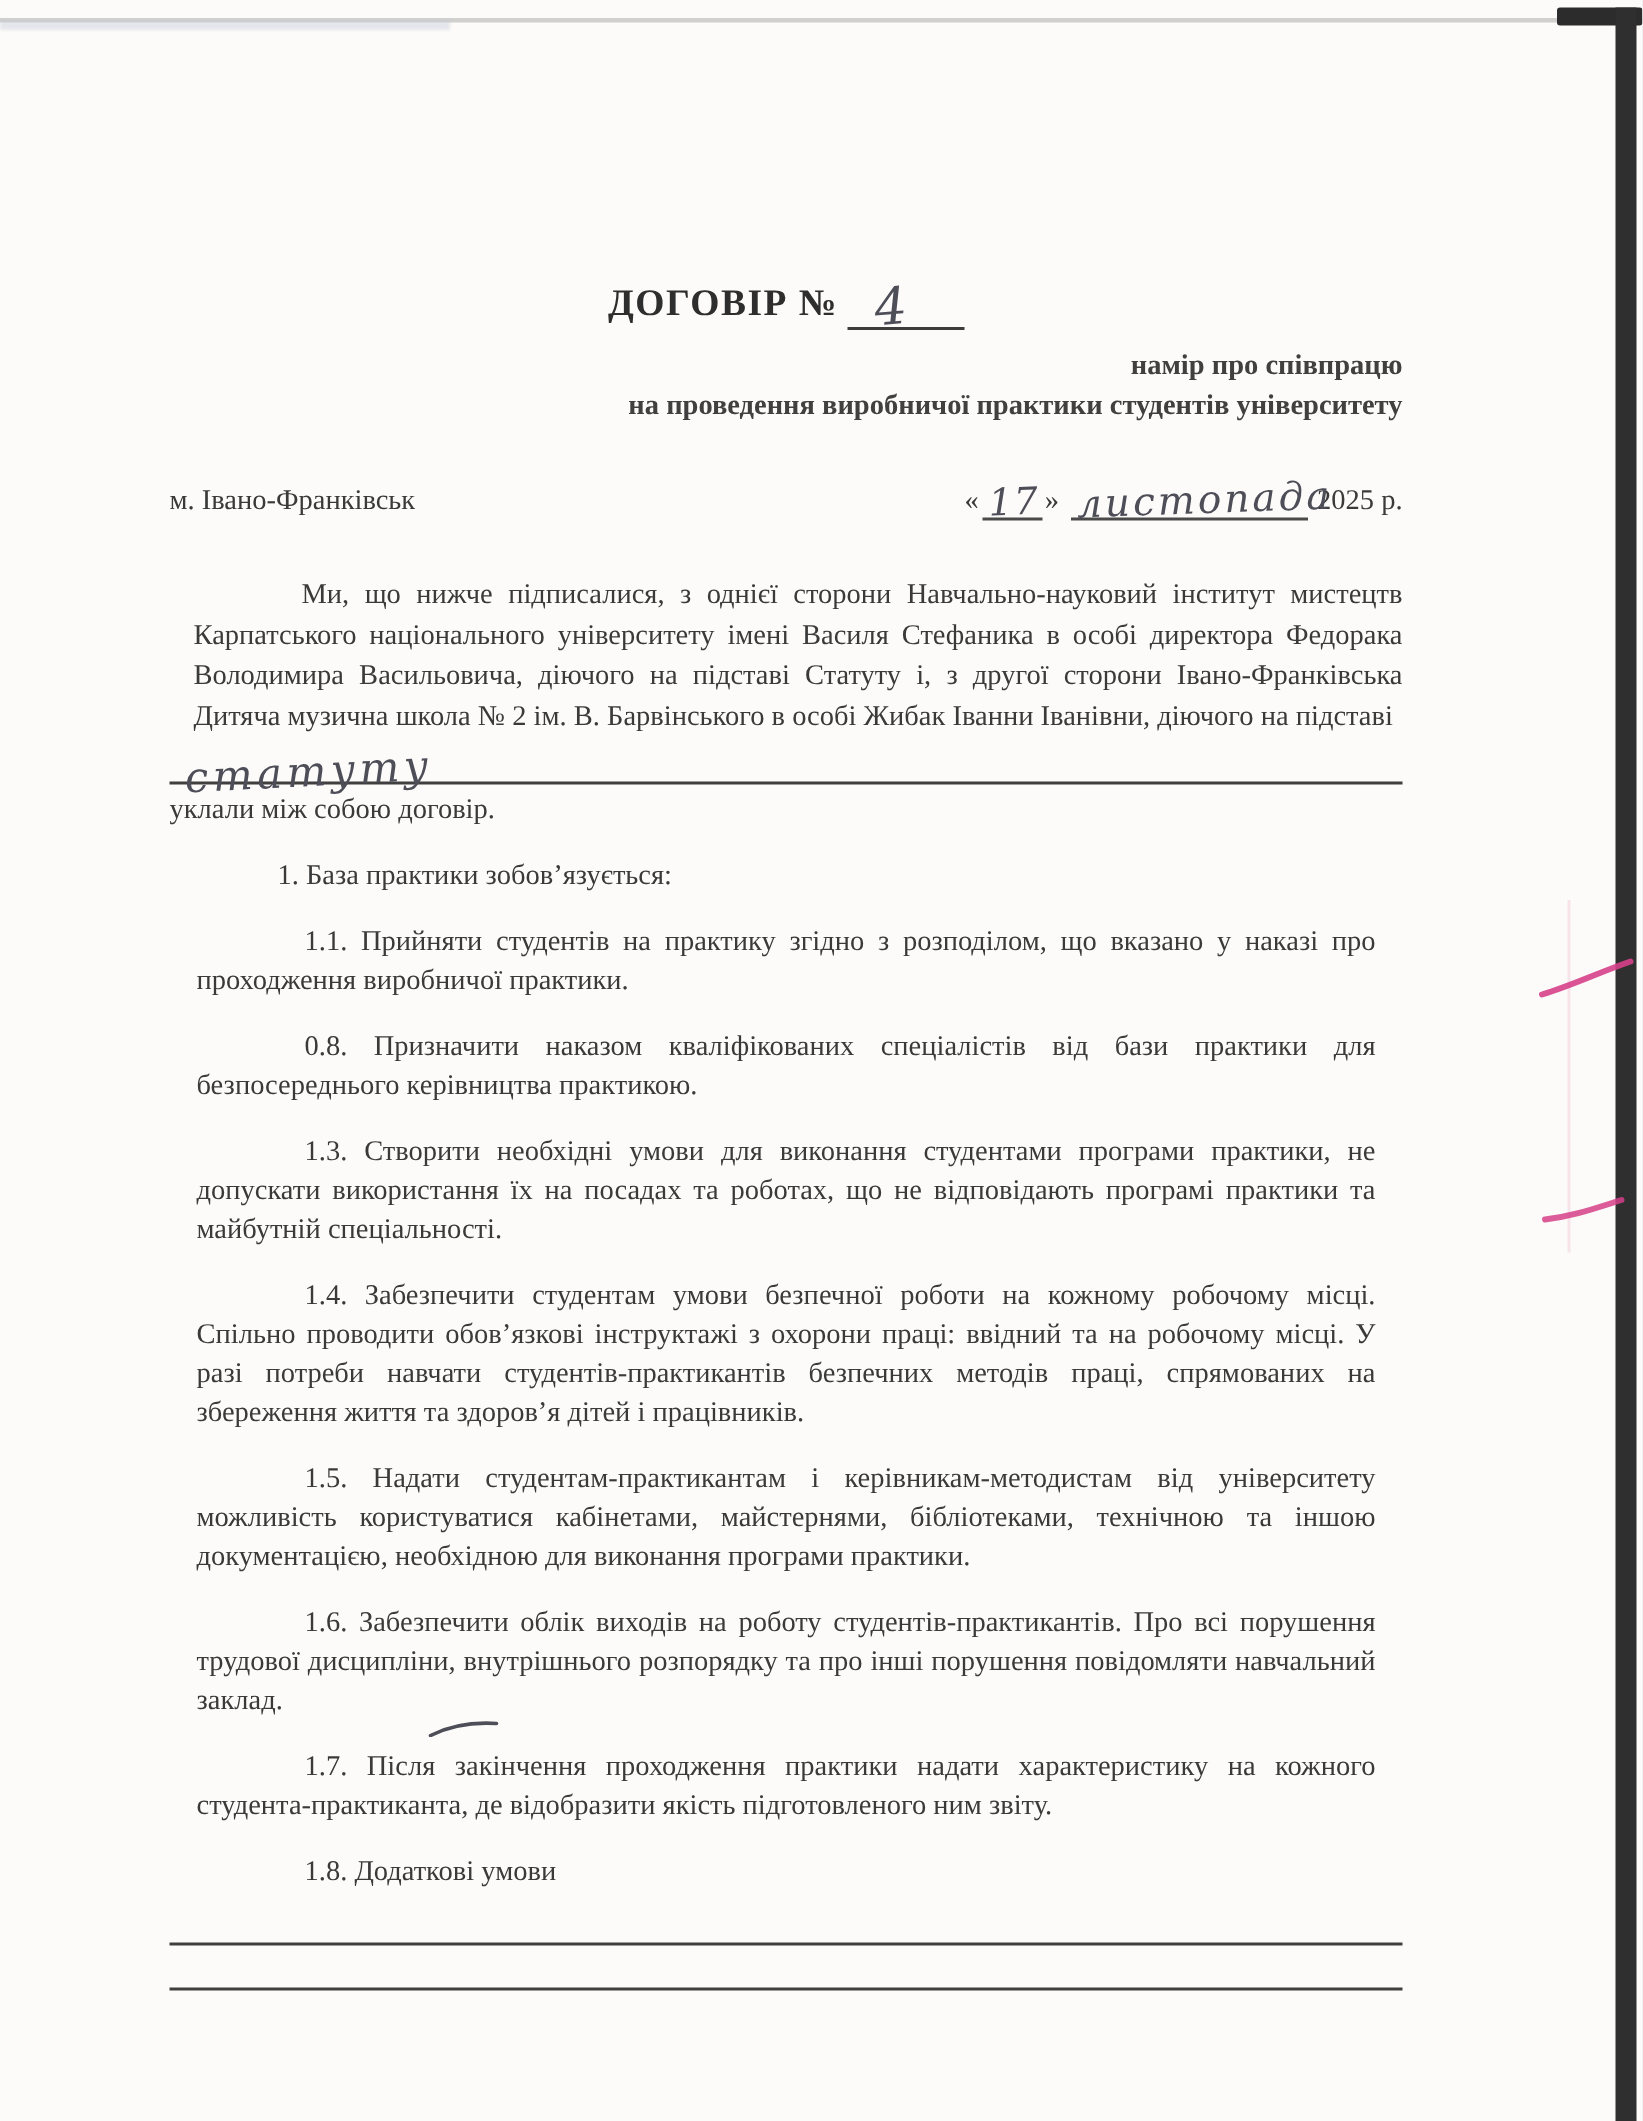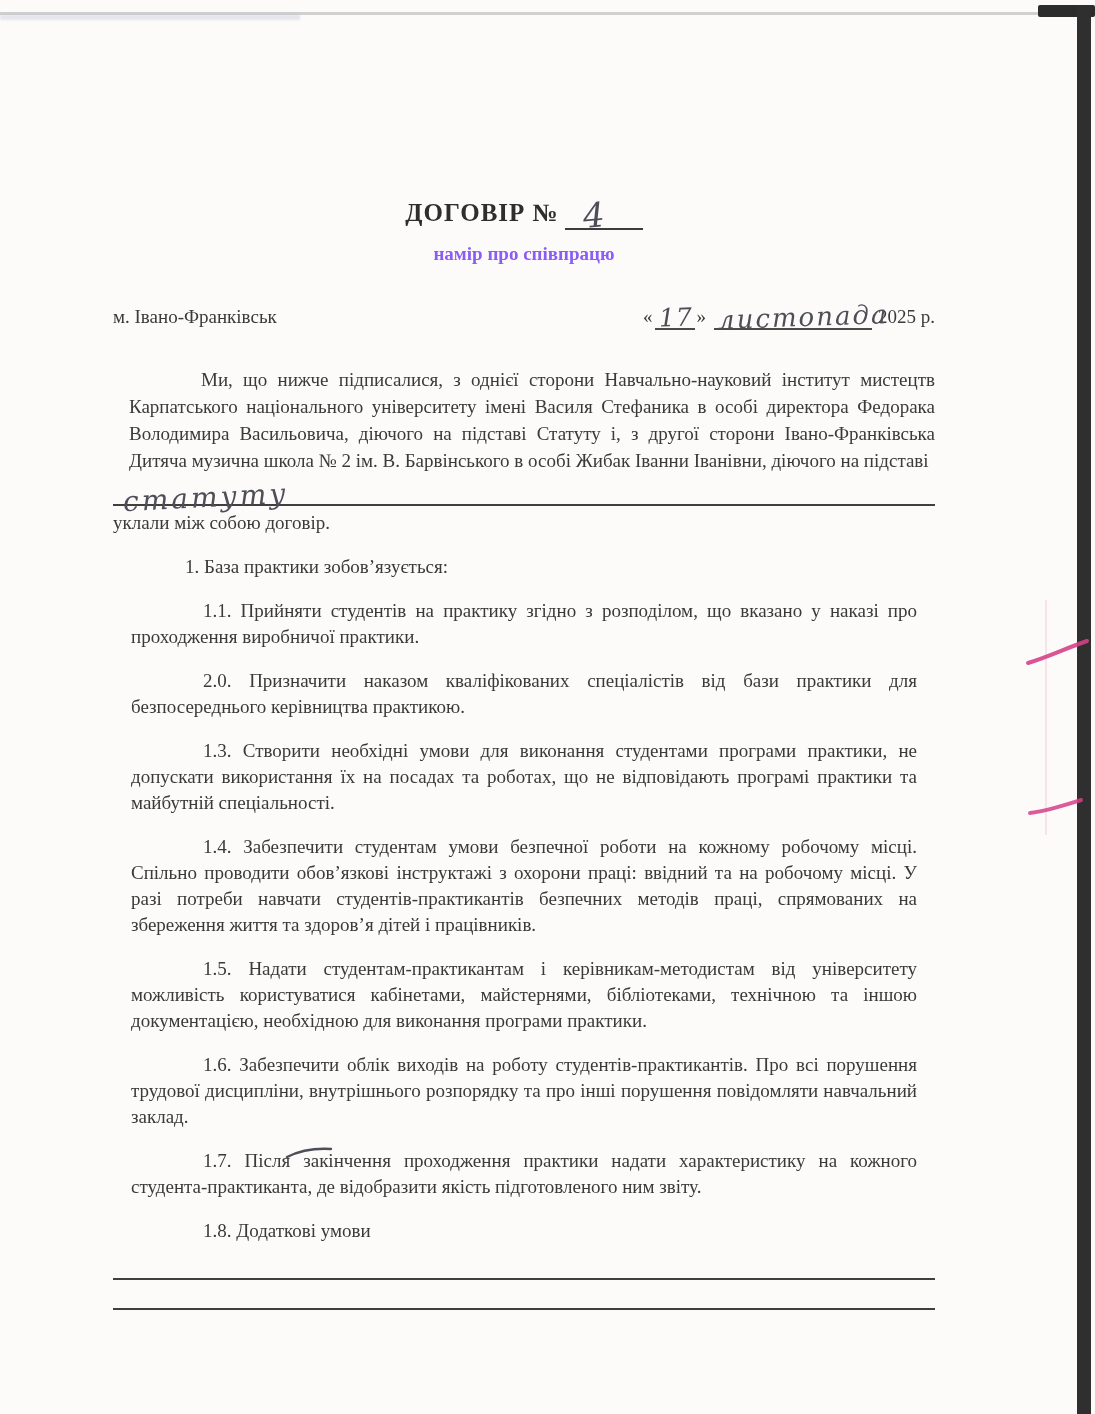--- a/index.html
+++ b/index.html
@@ -5,21 +5,21 @@
   html,body{margin:0;padding:0;background:#e8e8e8;}
   .page{
     position:relative;
     width:1095px;height:1414px;
     background:#fcfbf9;
     overflow:hidden;
     font-family:"Liberation Serif", serif;
     color:#3a3a3a;
   }
   .content{
-    position:absolute;left:113px;top:10px;width:822px;
+    position:absolute;left:113px;top:0;width:822px;
     font-size:19px;line-height:27px;
   }
   
   .title-row{
     margin-top:186px;text-align:center;
     font-size:25px;font-weight:bold;color:#2e2e2e;letter-spacing:1px;
     line-height:34px;
   }
   .num-slot{
     display:inline-block;position:relative;width:78px;
@@ -28,21 +28,21 @@
   }
   .hw{
     font-family:"DejaVu Serif", serif;font-style:italic;
     color:#4e4e58;letter-spacing:1px;
   }
   .num-slot .hw{
     position:absolute;left:18px;bottom:-4px;font-size:34px;font-weight:normal;
     transform:rotate(-5deg);
   }
   .subtitle{
-    margin-top:10px;text-align:center;font-weight:bold;color:#8b5cf6;
+    margin-top:10px;text-align:right;font-weight:bold;color:#404040;
     font-size:19px;line-height:27px;
   }
   
   .place-date{
     margin-top:36px;display:flex;justify-content:space-between;align-items:flex-end;
     font-size:19px;
   }
   .date-group{white-space:nowrap;}
   .hw-slot{
     display:inline-block;position:relative;vertical-align:bottom;
@@ -89,39 +89,40 @@
   </svg>
 
   <div class="content">
 
     <div class="title-row">
       <span>ДОГОВІР №</span><span class="num-slot"><span class="hw">4</span></span>
     </div>
 
     <div class="subtitle">
       <div>намір про співпрацю</div>
+      <div>на проведення виробничої практики студентів університету</div>
     </div>
 
     <div class="place-date">
       <span>м. Івано-Франківськ</span>
       <span class="date-group">
         <span>«</span><span class="hw-slot day"><span class="hw">17</span></span><span>»</span><span class="hw-slot month"><span class="hw">листопада</span></span><span>2025 р.</span>
       </span>
     </div>
 
     <p class="intro">Ми, що нижче підписалися, з однієї сторони Навчально-науковий інститут мистецтв Карпатського національного університету імені Василя Стефаника в особі директора Федорака Володимира Васильовича, діючого на підставі Статуту і, з другої сторони Івано-Франківська Дитяча музична школа № 2 ім. В. Барвінського в особі Жибак Іванни Іванівни, діючого на підставі</p>
 
     <div class="basis-line">
       <span class="hw">статуту</span>
     </div>
     <p class="after-basis">уклали між собою договір.</p>
 
     <p class="sec1-heading">1. База практики зобов’язується:</p>
     <p class="clause">1.1. Прийняти студентів на практику згідно з розподілом, що вказано у наказі про проходження виробничої практики.</p>
-    <p class="clause">2.0. Призначити наказом кваліфікованих спеціалістів від бази практики для безпосереднього керівництва практикою.</p>
+    <p class="clause">0.8. Призначити наказом кваліфікованих спеціалістів від бази практики для безпосереднього керівництва практикою.</p>
     <p class="clause">1.3. Створити необхідні умови для виконання студентами програми практики, не допускати використання їх на посадах та роботах, що не відповідають програмі практики та майбутній спеціальності.</p>
     <p class="clause">1.4. Забезпечити студентам умови безпечної роботи на кожному робочому місці. Спільно проводити обов’язкові інструктажі з охорони праці: ввідний та на робочому місці. У разі потреби навчати студентів-практикантів безпечних методів праці, спрямованих на збереження життя та здоров’я дітей і працівників.</p>
     <p class="clause">1.5. Надати студентам-практикантам і керівникам-методистам від університету можливість користуватися кабінетами, майстернями, бібліотеками, технічною та іншою документацією, необхідною для виконання програми практики.</p>
     <p class="clause">1.6. Забезпечити облік виходів на роботу студентів-практикантів. Про всі порушення трудової дисципліни, внутрішнього розпорядку та про інші порушення повідомляти навчальний заклад.</p>
     <p class="clause">1.7. Після закінчення проходження практики надати характеристику на кожного студента-практиканта, де відобразити якість підготовленого ним звіту.</p>
     <p class="clause">1.8. Додаткові умови</p>
 
     <div class="blank-rule r1"></div>
     <div class="blank-rule r2"></div>
 

